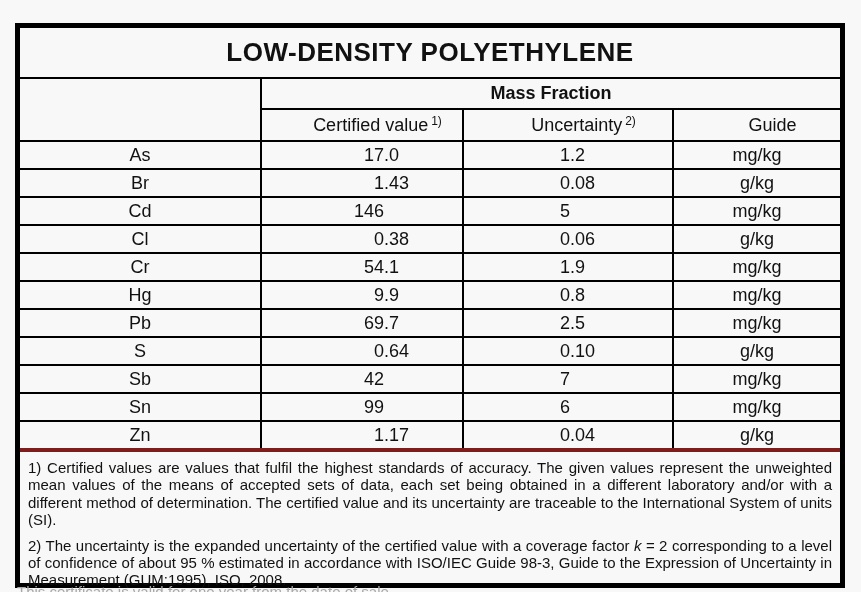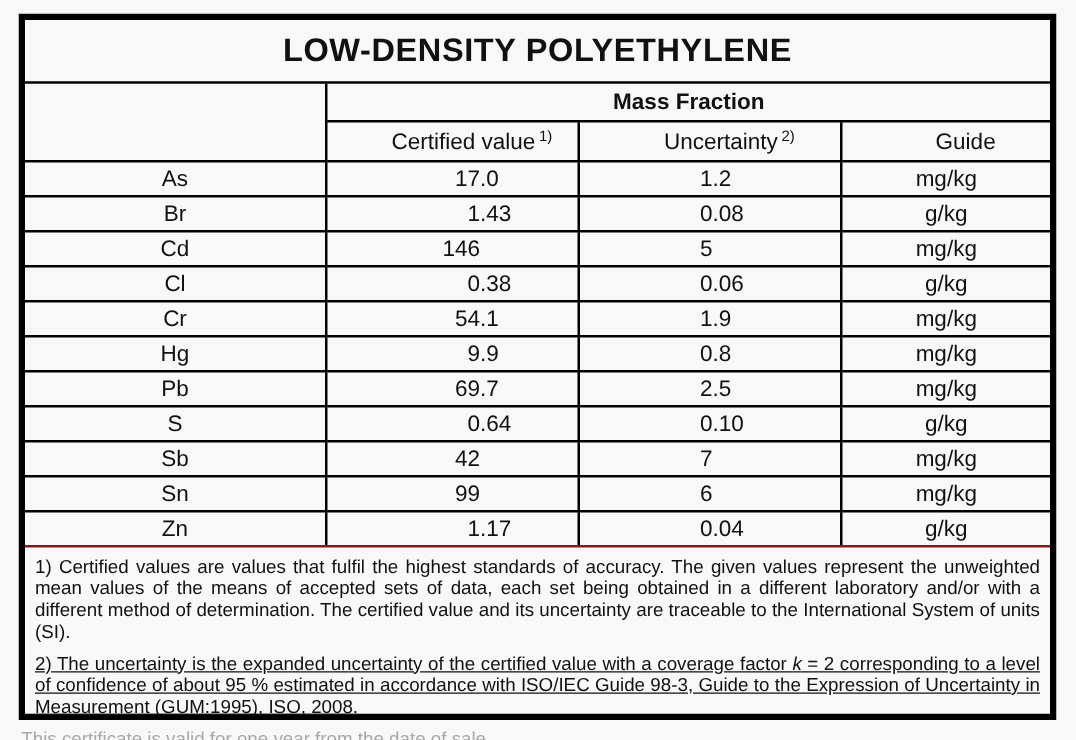--- a/index.html
+++ b/index.html
@@ -8,21 +8,21 @@
     width: 861px;
     height: 592px;
     overflow: hidden;
     background: #f8f8f8;
     font-family: "Liberation Sans", sans-serif;
     color: #111111;
   }
   .doc-frame {
     position: absolute;
     left: 15px;
-    top: 11px;
+    top: 23px;
     width: 820px;
     height: 555px;
     border: 5px solid #000000;
     background: #f8f8f8;
     box-sizing: content-box;
   }
   .title-bar {
     height: 49px;
     border-bottom: 2px solid #000000;
     display: flex;
@@ -65,28 +65,28 @@
     display: flex;
     width: 100%;
     align-items: center;
     height: 100%;
   }
   .num .ip { text-align: right; white-space: pre; }
   .num .fp { text-align: left; white-space: pre; flex: 1; }
   .col-value .ip { width: 55%; margin-left: 12px; }
   .col-unc .ip { width: 51%; }
   .footnotes {
-    border-top: 2px solid #7f1d1d;
+    border-top: 4px solid #7f1d1d;
     padding: 3px 8px 0 8px;
     font-size: 15px;
     line-height: 17.4px;
     text-align: justify;
   }
   .footnotes p { margin: 4px 0 8px 0; }
-  .footnotes p:last-child { margin-bottom: 4px; text-decoration: underline; }
+  .footnotes p:last-child { margin-bottom: 4px; }
   .fn-italic { font-style: italic; }
   .cut-text {
     position: absolute;
     left: 17px;
     top: 583px;
     font-size: 15px;
     color: #a8a8a8;
     white-space: nowrap;
   }
 </style>

